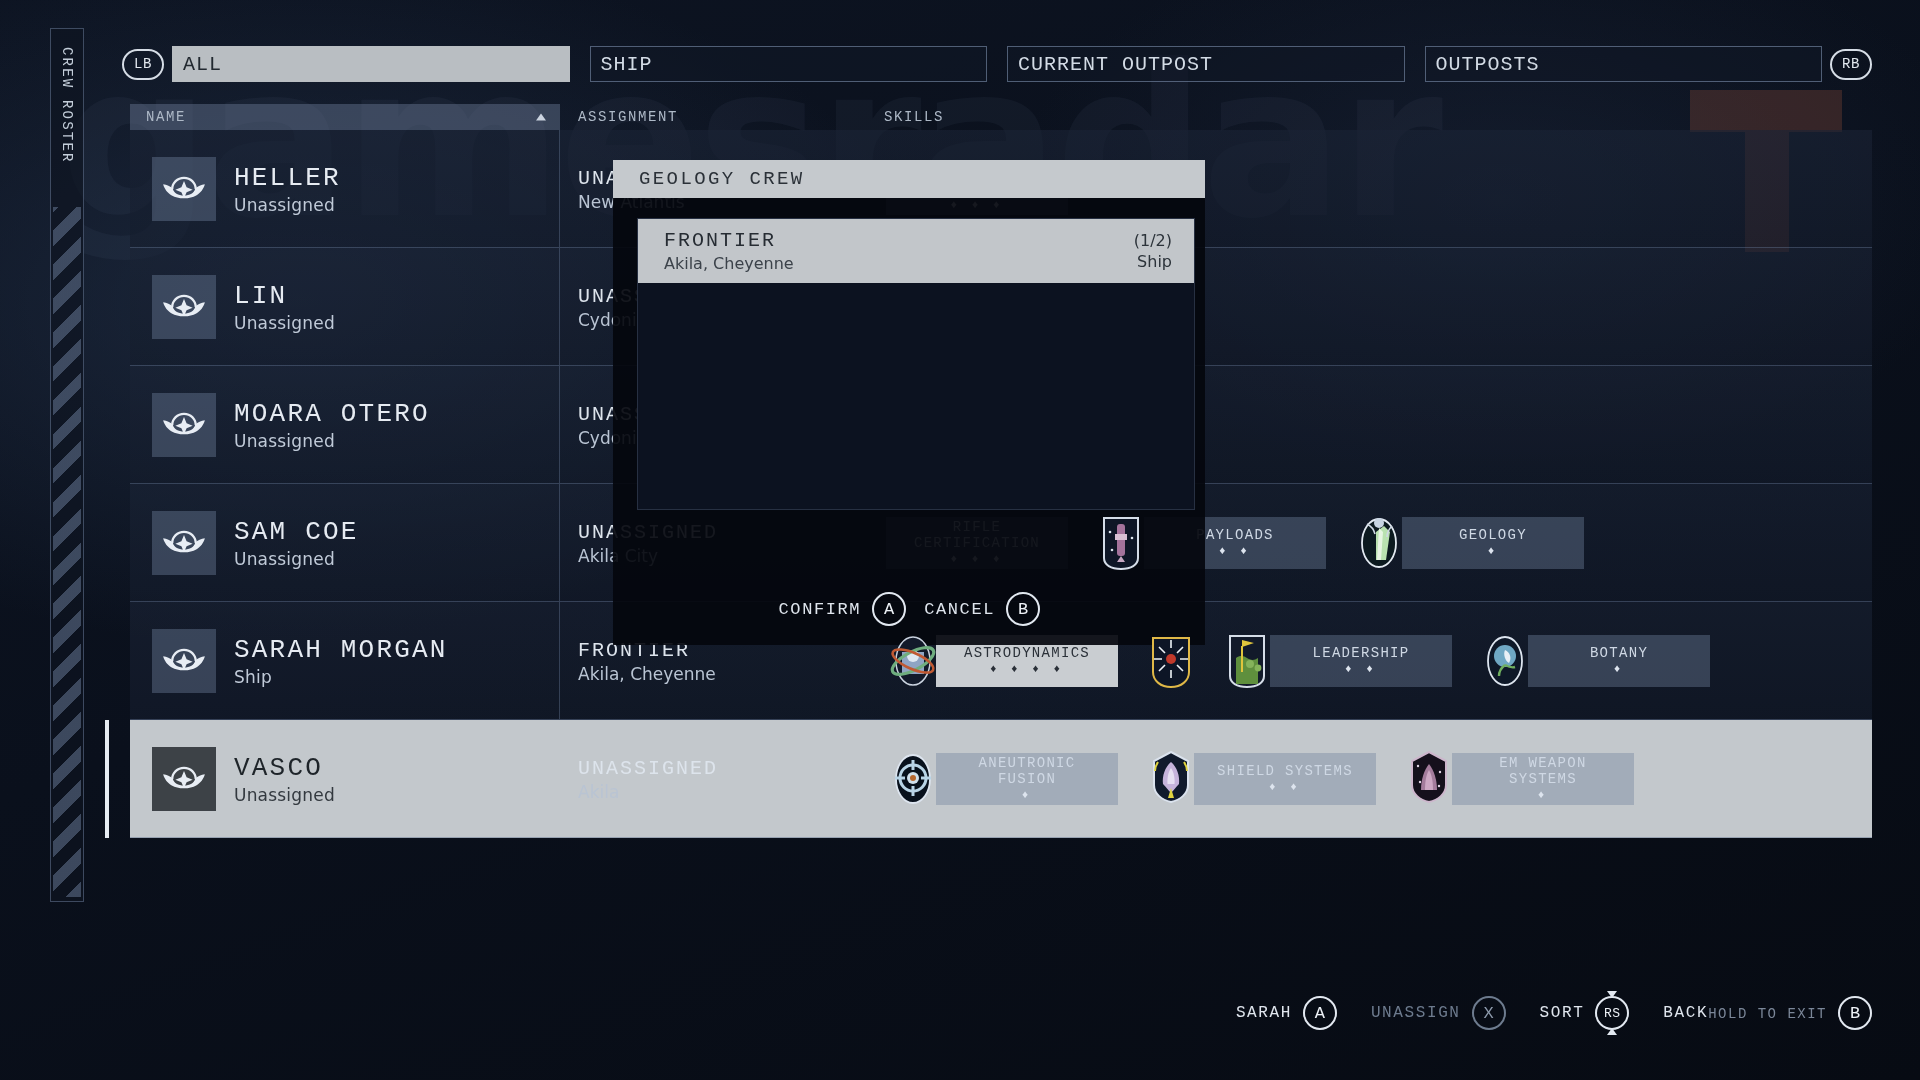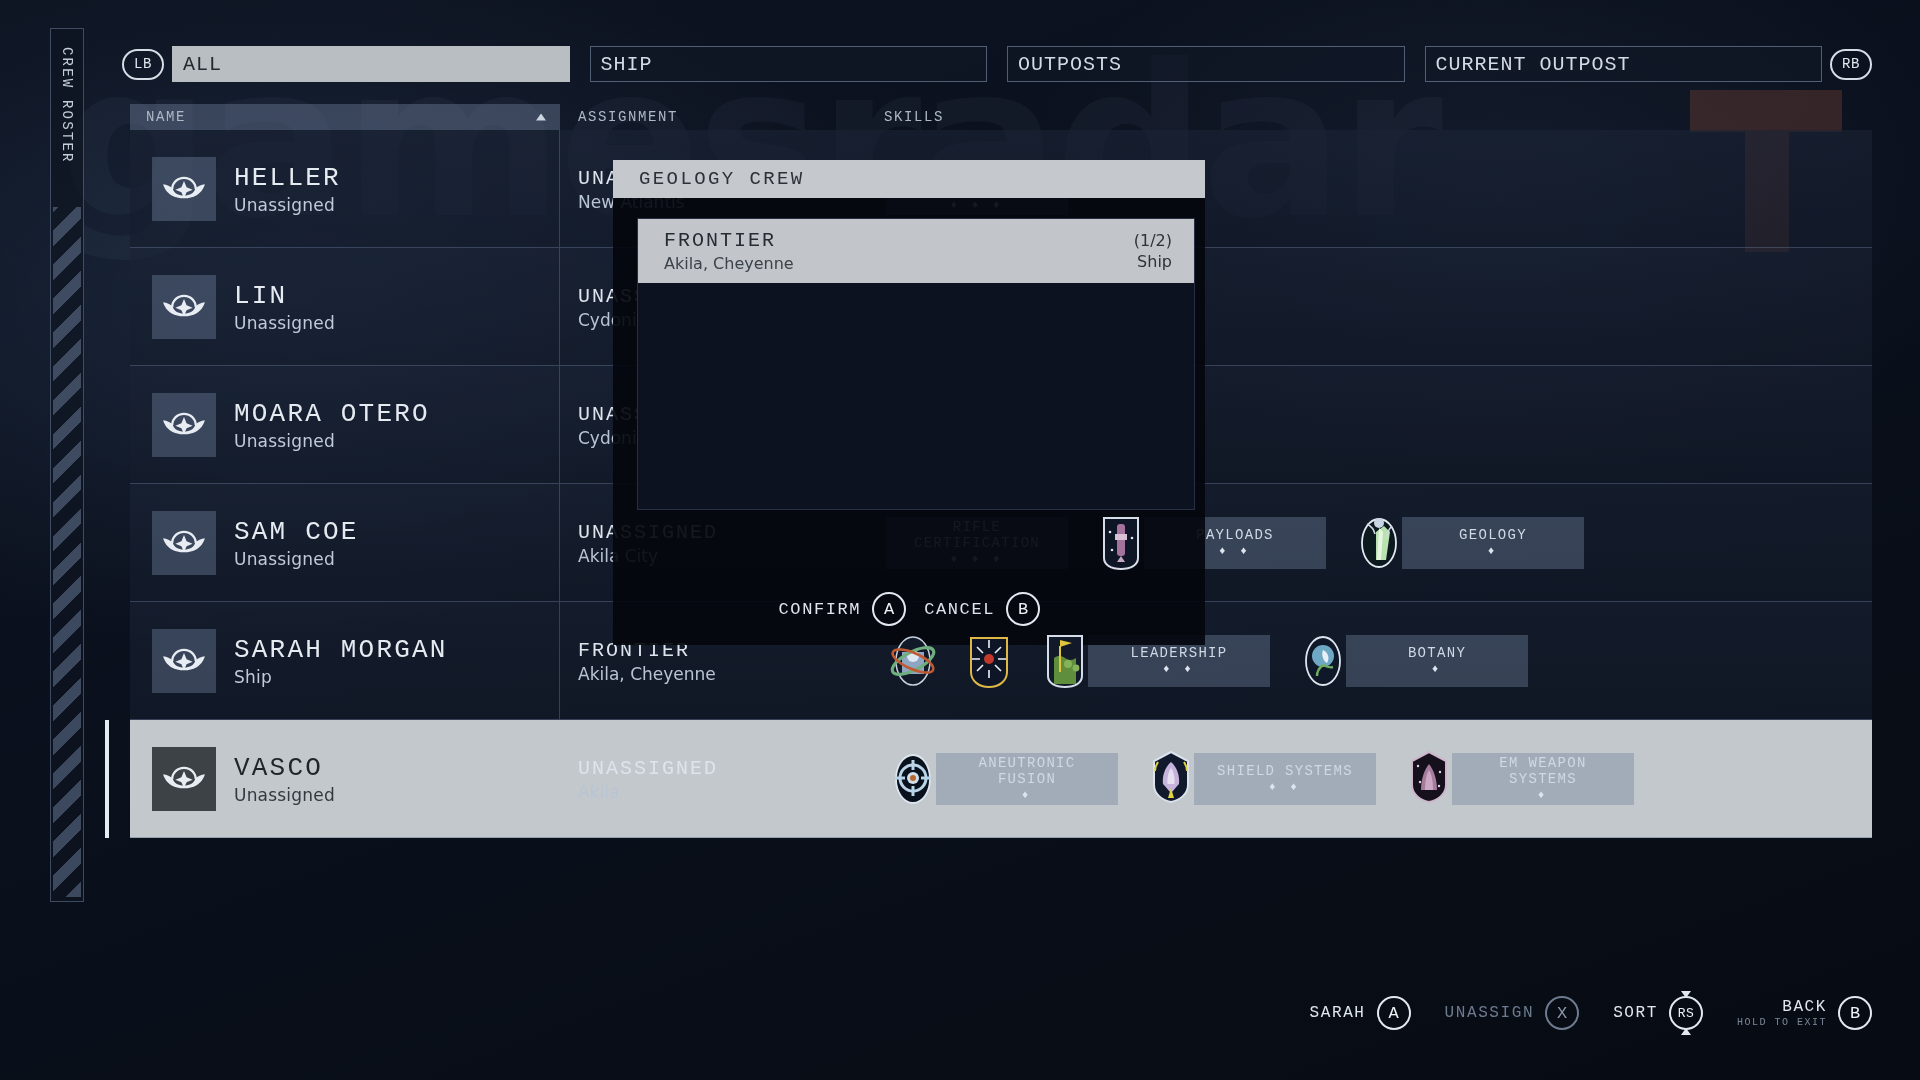--- a/index.html
+++ b/index.html
@@ -244,23 +244,23 @@
 
   
   .hintbar {
     position: absolute; right: 48px; bottom: 50px;
     display: flex; align-items: center; gap: 34px;
   }
   .hint { display: flex; align-items: center; gap: 11px; }
   .hint-label { font-size: 16px; letter-spacing: 1.6px; color: #e0e6ee; }
   .hint.dim .hint-label { color: #6d7b8e; }
   .hint.dim .btn-glyph { border-color: #6d7b8e; color: #8e9bad; }
-  .hint-stack { display: flex; flex-direction: column; align-items: flex-end; line-height: 1.18; }
+  .hint-stack { display: flex; flex-direction: row; align-items: flex-end; line-height: 1.18; }
   .hint-stack .top { font-size: 16px; letter-spacing: 1.6px; color: #e0e6ee; }
-  .hint-stack .bot { font-size: 10px; letter-spacing: 1.5px; color: #7b8799; }
+  .hint-stack .bot { font-size: 14px; letter-spacing: 1.5px; color: #7b8799; }
   .rs-glyph { position: relative; }
   .rs-glyph .nub {
     position: absolute; top: -7px; left: 50%; transform: translateX(-50%);
     width: 0; height: 0;
     border-left: 5px solid transparent; border-right: 5px solid transparent;
     border-top: 7px solid #e2e8f0;
   }
   .rs-glyph .nub-b {
     position: absolute; bottom: -7px; left: 50%; transform: translateX(-50%);
     width: 0; height: 0;
@@ -285,24 +285,24 @@
   <div class="topbar">
     <div class="bumper">LB</div>
     <div id="filter-tabs" style="display:flex;flex:1;gap:20px;align-items:center;">
         <div class="filter-tab active">
           <span>ALL</span>
         </div>
         <div class="filter-tab">
           <span>SHIP</span>
         </div>
         <div class="filter-tab">
+          <span>CURRENT OUTPOST</span>
+        </div>
+        <div class="filter-tab">
           <span>OUTPOSTS</span>
-        </div>
-        <div class="filter-tab">
-          <span>CURRENT OUTPOST</span>
         </div>
       </div>
     <div class="bumper">RB</div>
   </div>
 
   <div class="table">
     <div class="thead">
       <div class="th-name">
         <span>NAME</span>
         <span class="sort-caret"></span>
@@ -495,20 +495,24 @@
           <div class="cell-skills">
             <div class="skill">
               <div class="skill-icon">
                 <svg viewBox="0 0 54 62" width="54" height="62">
                   <ellipse cx="27" cy="31" rx="17" ry="24" fill="#121a2a" stroke="#c9d2de" stroke-width="1.5"></ellipse>
       <path d="M16 22h22v22H16z" fill="#8fa5c4"></path>
                   <circle cx="27" cy="26" r="6" fill="#dfe8f2"></circle>
       <ellipse cx="27" cy="31" rx="23" ry="9" fill="none" stroke="#6fae7f" stroke-width="3.2" transform="rotate(-28 27 31)"></ellipse>
       <ellipse cx="27" cy="31" rx="22" ry="8" fill="none" stroke="#c05a33" stroke-width="2.6" transform="rotate(24 27 31)"></ellipse>
                 </svg>
+              </div>
+              <div class="skill-chip light">
+                <div class="skill-name">ASTRODYNAMICS</div>
+                <div class="skill-pips">♦ ♦ ♦ ♦</div>
               </div>
             </div>
             <div class="skill">
               <div class="skill-icon">
                 <svg viewBox="0 0 54 62" width="54" height="62">
                   <path d="M9 8h36v34c0 9-8 15-18 15S9 51 9 42z" fill="#0d1526" stroke="#e0b847" stroke-width="2"></path>
       <circle cx="27" cy="29" r="5" fill="#c0392b"></circle>
       <g stroke="#eef3f8" stroke-width="1.6">
       <path d="M27 10v8M27 40v8M10 29h8M36 29h8M15 17l6 6M39 17l-6 6M15 41l6-6M39 41l-6-6"></path>
                   </g>

